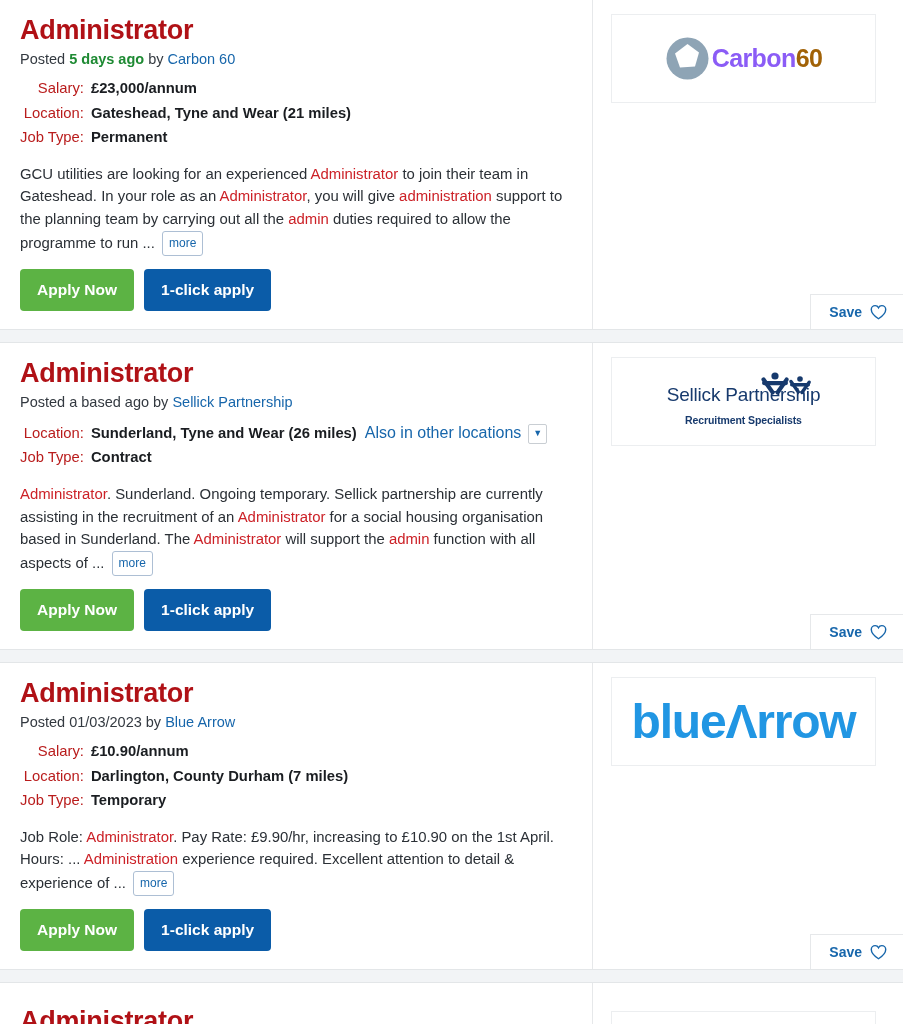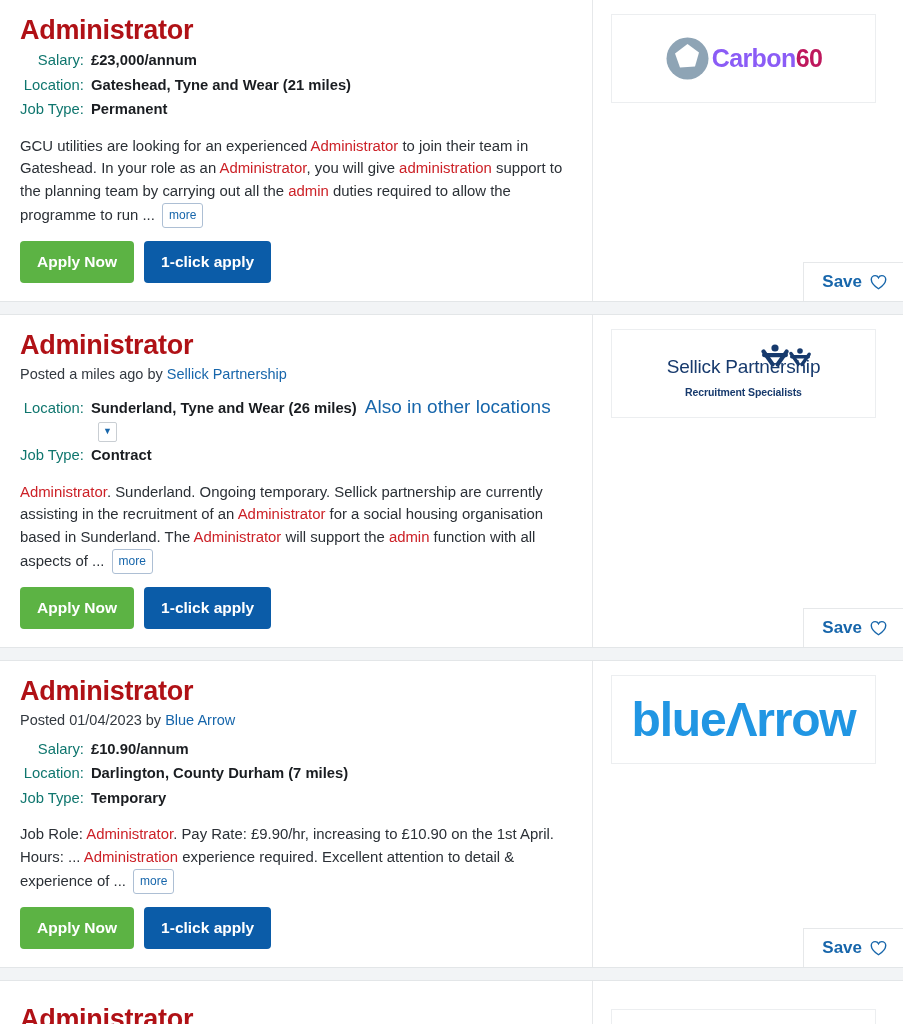--- a/index.html
+++ b/index.html
@@ -50,28 +50,28 @@
     font-size: 14.5px;
     color: #333940;
     margin-bottom: 9px;
     line-height: 1.3;
   }
   .posted-ago { color: #1e8a33; font-weight: bold; }
   .recruiter-link { color: #1766ab; cursor: pointer; }
 
   .meta-table { border-spacing: 0; margin-bottom: 11px; }
   .meta-table td { padding: 0 0 3px 0; font-size: 14.8px; line-height: 1.45; vertical-align: baseline; }
-  .meta-label { text-align: right; color: #0f766e; padding-right: 7px !important; white-space: nowrap; }
+  .meta-label { text-align: right; color: #b91c1c; padding-right: 7px !important; white-space: nowrap; }
   .meta-value { color: #1a1d21; font-weight: bold; }
 
   .alt-loc {
     color: #1766ab;
     font-weight: normal;
     margin-left: 8px;
-    font-size: 19px;
+    font-size: 16px;
     cursor: pointer;
   }
   .alt-caret {
     display: inline-block;
     border: 1px solid #c9ced3;
     border-radius: 2px;
     background: #fff;
     color: #1766ab;
     font-size: 9px;
     line-height: 1;
@@ -128,53 +128,59 @@
     overflow: hidden;
   }
 
   .save-btn {
     position: absolute;
     right: 0; bottom: 0;
     border: 1px solid #e6e8ea;
     border-right: none; border-bottom: none;
     background: #fff;
     color: #1766ab;
-    font-size: 17px;
+    font-size: 14px;
     font-weight: bold;
     padding: 9px 16px 9px 18px;
     display: flex; align-items: center; gap: 8px;
     cursor: pointer;
   }
   .heart { width: 17px; height: 16px; display: block; }
 
   
   .c60 { display: flex; align-items: center; gap: 2px; }
   .c60-mark { position: relative; width: 45px; height: 45px; }
   .c60-txt { font-size: 25px; font-weight: bold; letter-spacing: -0.6px; }
   .c60-a { color: #8b5cf6; }
-  .c60-b { color: #be185d; }
+  .c60-b { color: #a16207; }
 
   
   .sellick { text-align: center; position: relative; padding-top: 8px; }
   .sellick-name { color: #173a6d; font-size: 19px; letter-spacing: -0.2px; line-height: 1; }
   .sellick-sub { color: #173a6d; font-size: 10.5px; font-weight: bold; margin-top: 10px; letter-spacing: -0.1px; }
   .sellick-stars { position: absolute; top: -6px; right: 6px; }
 
   
   .bluearrow { color: #2196e3; font-size: 48px; font-weight: bold; letter-spacing: -1.2px; }
 
   .partial-card { overflow: hidden; }
 </style>
 </head>
 <body>
 
 <div class="results">
   <div class="job-card first">
     <div class="card-main">
       <div class="job-title">Administrator</div>
+      <div class="posted-line">
+        <span>Posted</span>
+        <span class="posted-val posted-ago">5 days ago</span>
+        <span>by</span>
+        <span class="recruiter-link">Carbon 60</span>
+      </div>
       <table class="meta-table">
           <tbody>
             <tr>
               <td class="meta-label">Salary:</td>
               <td class="meta-value">£23,000/annum</td>
             </tr>
             <tr>
               <td class="meta-label">Location:</td>
               <td class="meta-value">Gateshead, Tyne and Wear (21 miles)</td>
             </tr>
@@ -207,21 +213,21 @@
         </svg>
       </div>
     </div>
   </div>
 
   <div class="job-card">
     <div class="card-main">
       <div class="job-title">Administrator</div>
       <div class="posted-line">
         <span>Posted</span>
-        <span class="posted-val">a miles ago</span>
+        <span class="posted-val">a based ago</span>
         <span>by</span>
         <span class="recruiter-link">Sellick Partnership</span>
       </div>
       <table class="meta-table">
           <tbody>
             <tr>
               <td class="meta-label">Location:</td>
               <td class="meta-value">Sunderland, Tyne and Wear (26 miles)<span class="alt-loc">Also in other locations</span><span class="alt-caret">▼</span></td>
             </tr>
             <tr>
@@ -262,21 +268,21 @@
         </svg>
       </div>
     </div>
   </div>
 
   <div class="job-card">
     <div class="card-main">
       <div class="job-title">Administrator</div>
       <div class="posted-line">
         <span>Posted</span>
-        <span class="posted-val">01/04/2023</span>
+        <span class="posted-val">01/03/2023</span>
         <span>by</span>
         <span class="recruiter-link">Blue Arrow</span>
       </div>
       <table class="meta-table">
           <tbody>
             <tr>
               <td class="meta-label">Salary:</td>
               <td class="meta-value">£10.90/annum</td>
             </tr>
             <tr>

